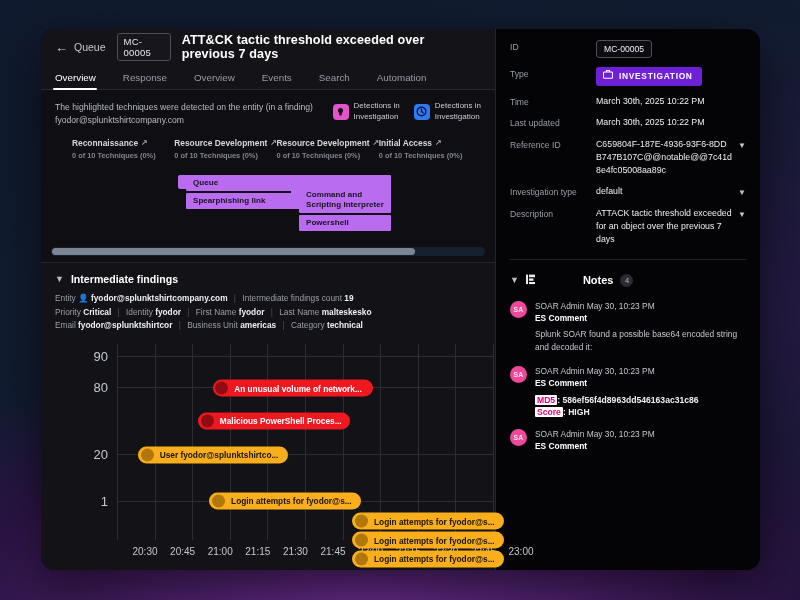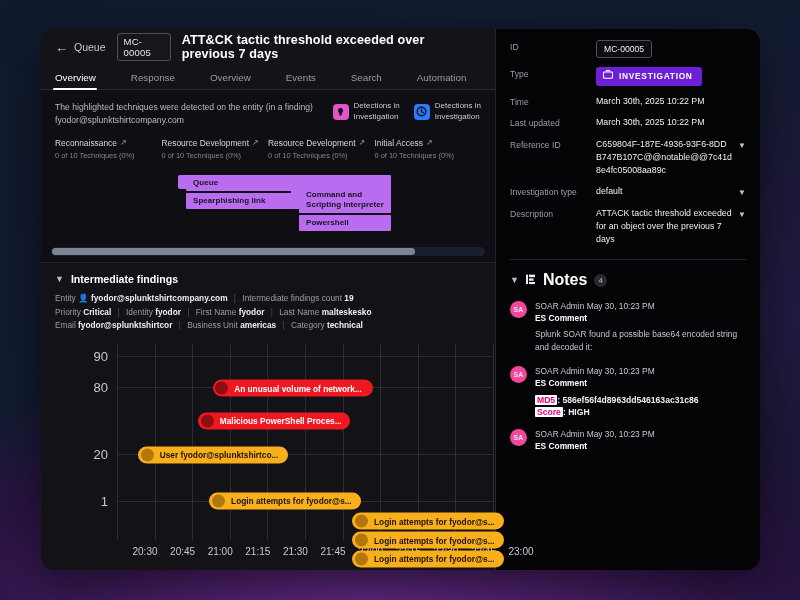--- a/index.html
+++ b/index.html
@@ -45,21 +45,21 @@
   .back-link { display: flex; align-items: center; gap: 6px; color: #c5c7cf; font-size: 10.5px; cursor: pointer; }
   .back-arrow { font-size: 13px; line-height: 1; color: #d3d5dc; }
   .id-chip {
     border: 1px solid #4d4f59; border-radius: 3px;
     padding: 2px 6px; font-size: 9.5px; color: #e6e7ec; letter-spacing: .2px;
     background: #16161c;
   }
   .page-title { font-size: 12.6px; font-weight: bold; color: #ffffff; letter-spacing: .1px; }
 
   .tabs {
-    flex: 0 0 25px; display: flex; align-items: flex-end; gap: 8px;
+    flex: 0 0 25px; display: flex; align-items: flex-end; gap: 0;
     padding: 0 14px; background: #131318;
     border-bottom: 1px solid #2a2a33;
   }
   .tab {
     font-size: 9.8px; color: #9a9ca6; padding: 0 13px 6px 0; margin-right: 14px;
     cursor: pointer; position: relative;
   }
   .tab:first-child { padding-left: 0; }
   .tab.active { color: #ffffff; }
   .tab.active::after {
@@ -74,21 +74,21 @@
   }
   .desc-text { font-size: 8.6px; color: #b9bbc4; line-height: 1.5; max-width: 258px; }
   .legend-group { display: flex; gap: 14px; margin-left: auto; }
   .legend-item { display: flex; align-items: center; gap: 5px; }
   .legend-ico { width: 16px; height: 16px; border-radius: 4px; display: flex; align-items: center; justify-content: center; flex: 0 0 16px; }
   .legend-ico.pink { background: #e255c9; }
   .legend-ico.blue { background: #2f7bf6; }
   .legend-label { font-size: 8px; color: #c9cbd3; line-height: 1.35; }
 
   
-  .tactics { display: flex; gap: 0; padding: 7px 14px 6px 14px; }
+  .tactics { display: flex; gap: 0; padding: 7px 14px 6px 31px; font-weight: bold; }
   .tactic { flex: 1 1 0; min-width: 0; }
   .tactic-name { font-size: 8.4px; color: #d6d8df; display: flex; align-items: center; gap: 3px; white-space: nowrap; cursor: pointer; }
   .ext-ico { font-size: 8px; color: #9a9ca6; }
   .tactic-sub { font-size: 7.4px; color: #83858f; margin-top: 3px; white-space: nowrap; }
 
   
   .matrix { position: relative; height: 72px; margin: 3px 0 0 0; }
   .tech-box {
     position: absolute; background: #b96cf0; color: #15131c;
     font-size: 8px; font-weight: bold; border-radius: 1px;
@@ -162,21 +162,21 @@
   .badge-inv {
     display: inline-flex; align-items: center; gap: 6px;
     background: #6d20d6; color: #ffffff; border-radius: 3px;
     padding: 3px 9px 3px 7px; font-size: 8.4px; font-weight: bold; letter-spacing: .7px;
   }
   .caret { color: #c3c5cd; font-size: 8px; margin-left: 6px; flex: 0 0 auto; padding-top: 3px; }
   .divider { height: 1px; background: #22222a; margin: 5px 14px 0 14px; }
 
   
   .notes-head { display: flex; align-items: center; gap: 7px; padding: 11px 14px 0 14px; }
-  .notes-title { font-size: 16px; font-weight: bold; color: #ffffff; }
+  .notes-title { font-size: 11px; font-weight: bold; color: #ffffff; margin-left: 40px; }
   .notes-count {
     width: 13px; height: 13px; border-radius: 50%; background: #2a2a33;
     font-size: 7.5px; color: #b9bbc4; display: flex; align-items: center; justify-content: center;
   }
   .notes-toolbar { display: flex; align-items: center; gap: 10px; padding: 9px 14px 0 14px; }
   .select-box {
     flex: 1 1 auto; height: 22px; border: 1px solid #3a3a45; border-radius: 4px;
     display: flex; align-items: center; justify-content: space-between;
     padding: 0 8px; font-size: 9px; color: #e6e7ec; background: #050508; cursor: pointer;
   }

